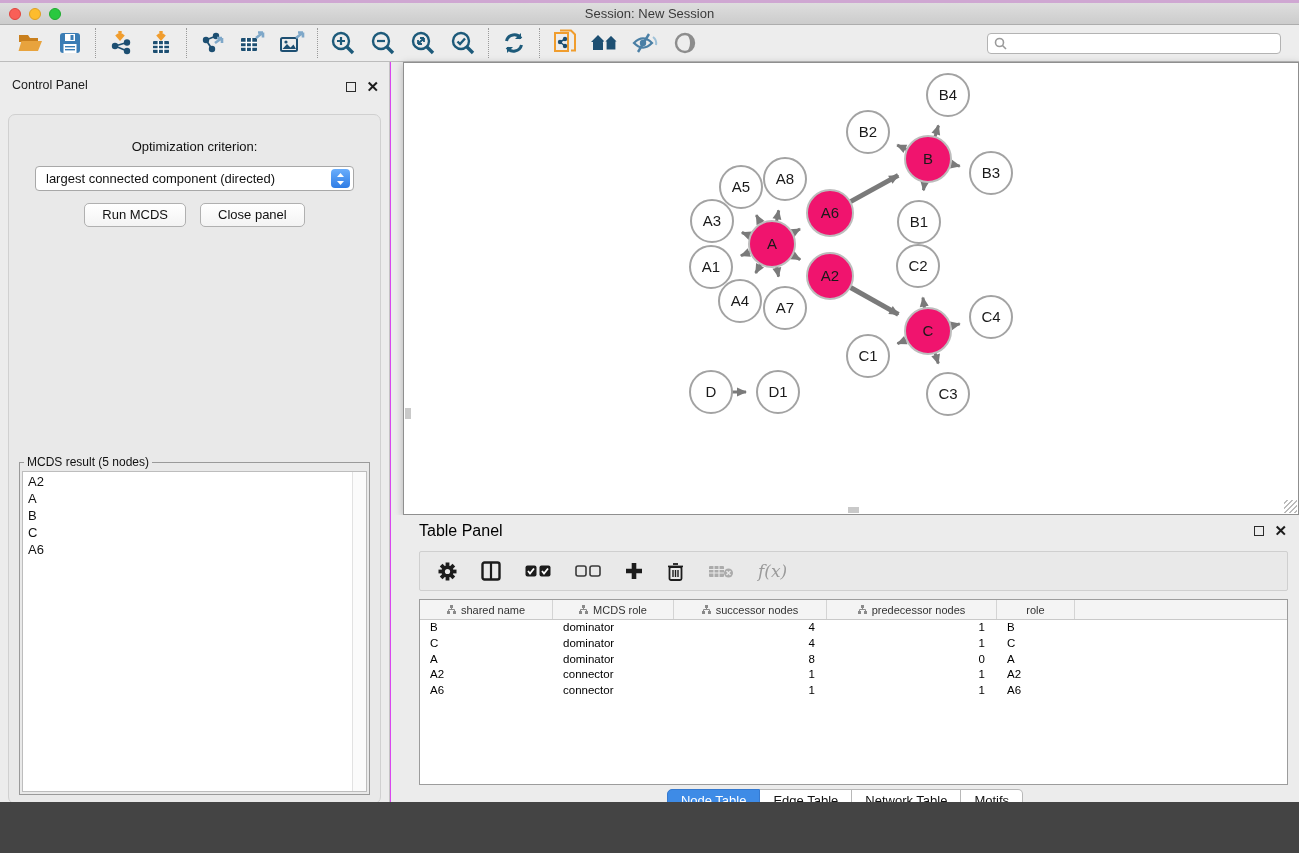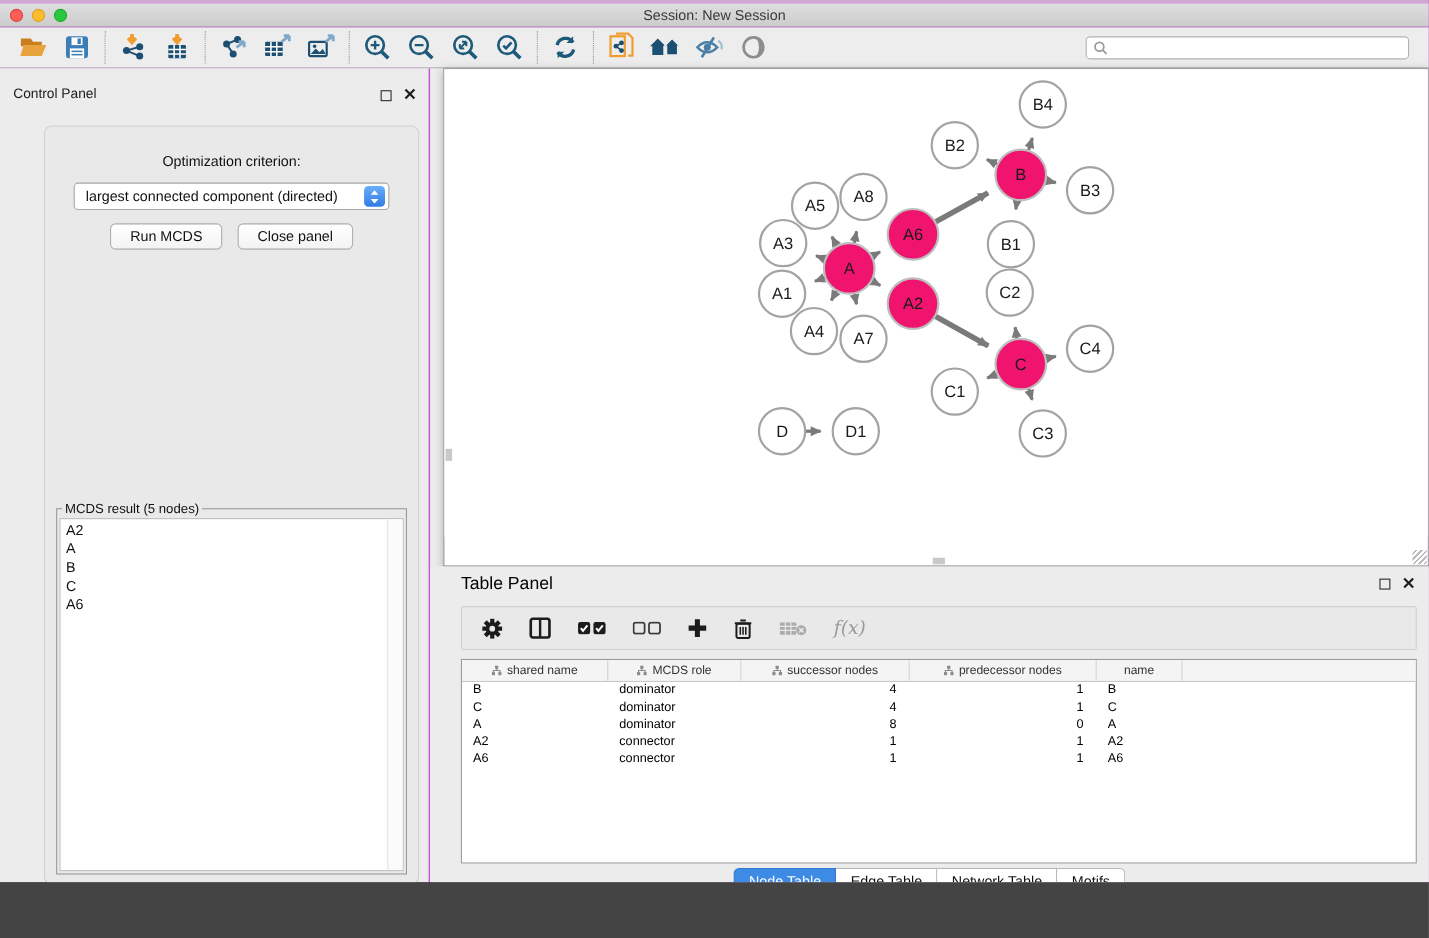--- a/index.html
+++ b/index.html
@@ -40,21 +40,21 @@
   .close-x { font-size:15px; font-weight:bold; color:#1c1c1c; line-height:10px; }
 
   .seg { display:flex; justify-content:center; }
   .seg .tab { background:#fff; border:1px solid #b8b8b8; border-left:none; padding:3px 13px 4px;
               font-size:13px; color:#111; cursor:default; }
   .seg .tab:first-child { border-left:1px solid #b8b8b8; border-radius:5px 0 0 5px; }
   .seg .tab:last-child { border-radius:0 5px 5px 0; }
   .seg .tab.active { background:#3e8be6; border-color:#3579cf; color:#fff; }
 
   .cp-content { position:absolute; left:8px; right:8px; top:52px; bottom:16px;
-                background:#e9e9e9; border:1px solid #d0d0d0; border-radius:7px;margin-left:32px; }
+                background:#e9e9e9; border:1px solid #d0d0d0; border-radius:7px; }
   .opt-label { text-align:center; margin-top:24px; font-size:13px; color:#111; }
   .combo { position:relative; margin:12px 26px 0; height:25px; background:#fff;
            border:1px solid #a8a8a8; border-radius:4px; display:flex; align-items:center; }
   .combo .cval { font-size:13px; color:#111; padding-left:10px; flex:1; white-space:nowrap; }
   .stepper { width:19px; height:19px; margin-right:3px; border-radius:4px;
              background:linear-gradient(#6aaefc,#2e7ce5); display:flex; align-items:center; justify-content:center; }
   .btnrow { display:flex; justify-content:center; gap:14px; margin-top:12px; }
   .mac-btn { background:linear-gradient(#ffffff,#f3f3f3); border:1px solid #b0b0b0; border-radius:5px;
              font-size:13px; color:#111; padding:3px 17px 4px; font-family:"Liberation Sans",sans-serif; }
 
@@ -532,21 +532,21 @@
           <div class="hcell">
             <svg width="9" height="9" viewBox="0 0 9 9">
                 <path d="M4.5 1.5 v3 M1.5 7.5 v-3 h6 v3" stroke="#8a8a8a" fill="none"></path>
                 <rect x="3" y="0" width="3" height="3" fill="#8a8a8a"></rect>
                 <rect x="0" y="6" width="3" height="3" fill="#8a8a8a"></rect>
                 <rect x="6" y="6" width="3" height="3" fill="#8a8a8a"></rect>
               </svg>
             <span>predecessor nodes</span>
           </div>
           <div class="hcell">
-            <span>name</span>
+            <span>role</span>
           </div>
           <div class="hcell"></div>
         </div>
         <div>
             <div class="trow">
               <div class="tcell l">B</div>
               <div class="tcell l">dominator</div>
               <div class="tcell r">4</div>
               <div class="tcell r">1</div>
               <div class="tcell l">B</div>

